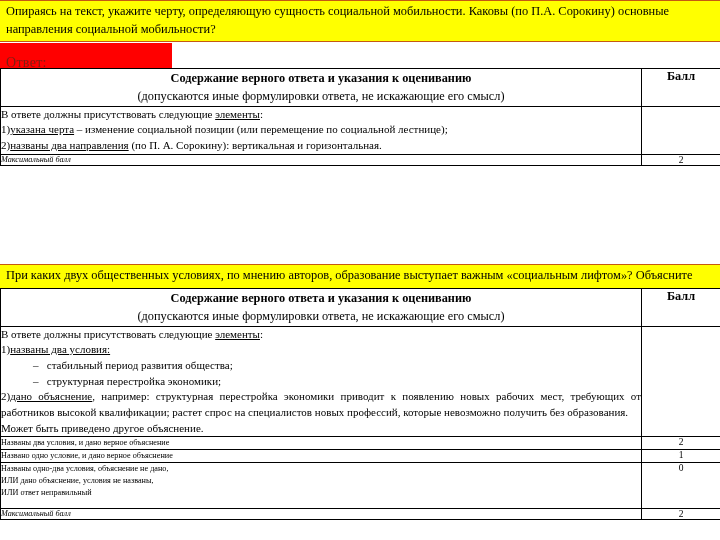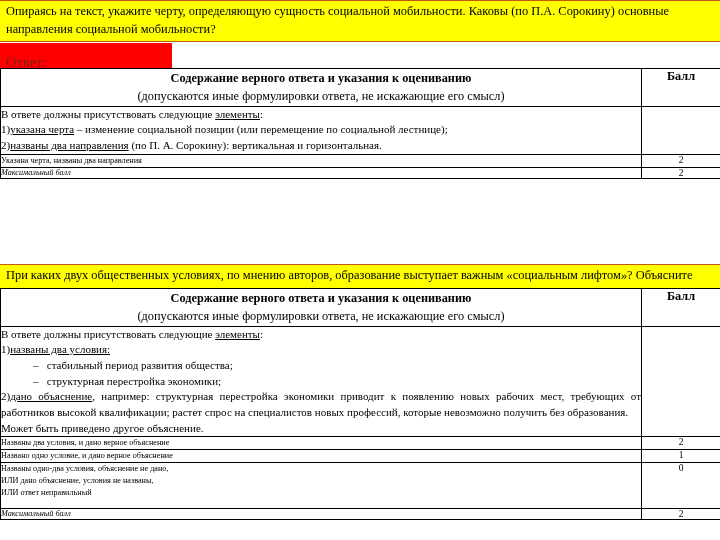--- a/index.html
+++ b/index.html
@@ -157,24 +157,20 @@
           <div>
             <span>1)</span><span class="u">указана черта</span><span> – изменение социальной позиции (или перемещение по  социальной лестнице);</span>
           </div>
           <div>
             <span>2)</span><span class="u">названы два направления</span><span> (по П. А. Сорокину): вертикальная и горизонтальная.</span>
           </div>
         </td>
         <td></td>
       </tr>
 
-      <tr>
-        <td class="crit-cell">Указана черта, названы два направления</td>
-        <td class="score-cell">2</td>
-      </tr>
 
       <tr>
         <td class="max-cell">Максимальный балл</td>
         <td class="score-cell">2</td>
       </tr>
     </tbody>
   </table>
 
   <div class="qband" id="question-band-2">
     <span>При каких двух общественных условиях, по мнению авторов, образование выступает важным «социальным лифтом»? Объясните любое из этих условий.</span>

